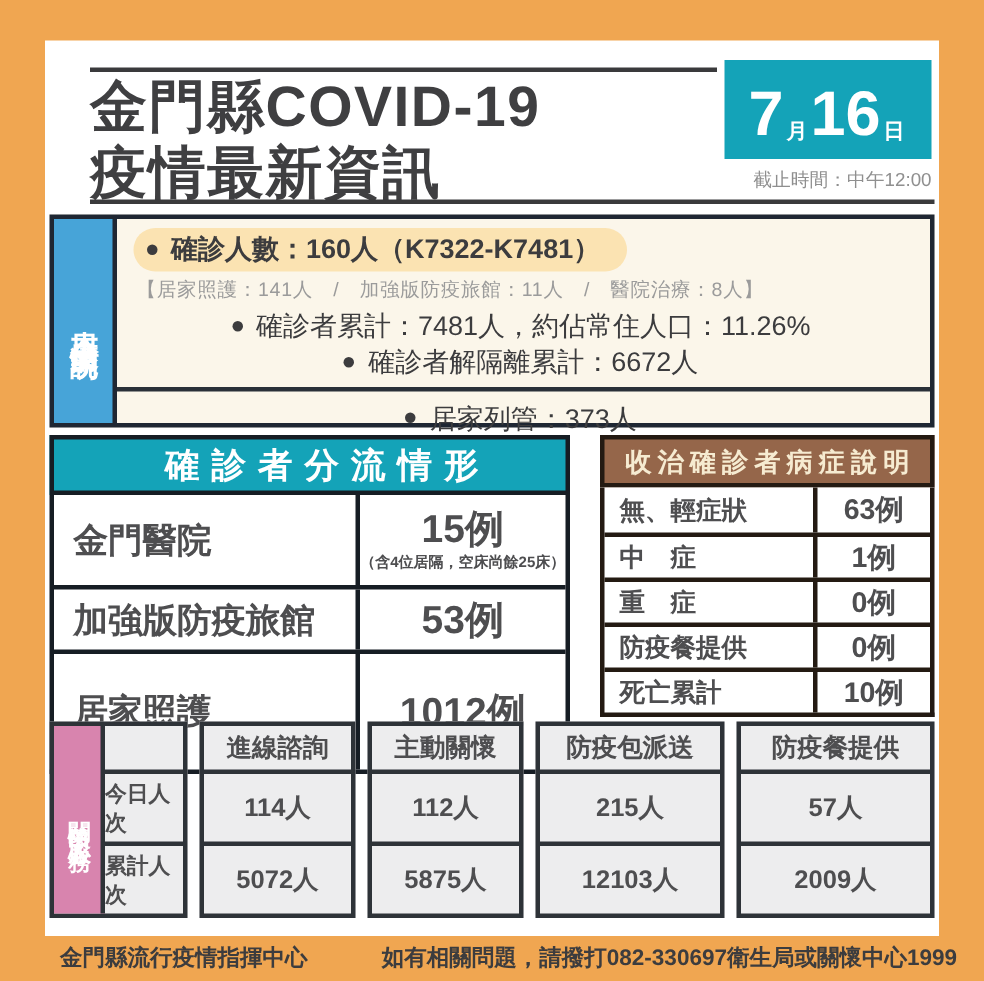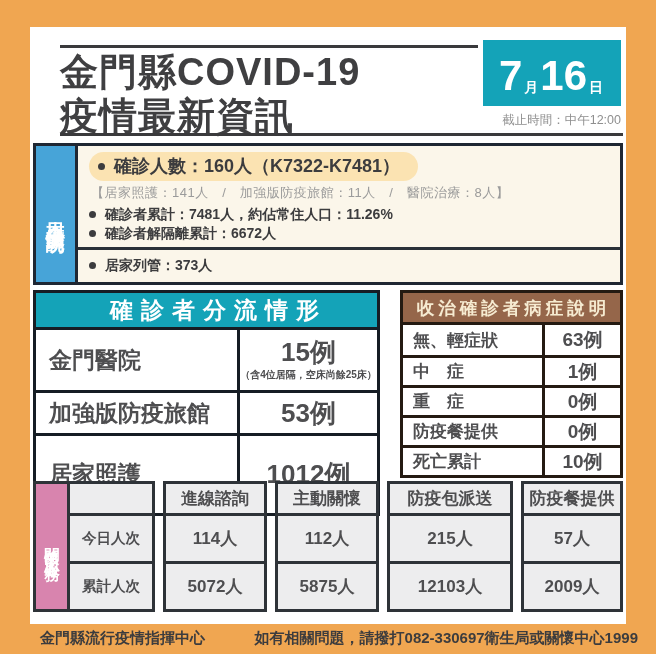--- a/index.html
+++ b/index.html
@@ -24,21 +24,21 @@
   .datebox .unit { font-size:14px; font-weight:bold; line-height:1; padding:0 2px 3px 2px; }
   .cutoff { position:absolute; left:443px; top:85px; width:148px; text-align:right; font-size:12.5px; color:#8f8f8f; }
 
   .infobox { position:absolute; left:3px; top:116px; width:590px; height:142px; border:3px solid #1f2733; display:flex; background:#fbf6ea; }
   .infostrip { width:42px; background:#47a4d8; border-right:3px solid #1f2733; color:#fff; display:flex; align-items:center; justify-content:center; }
   .vtext { writing-mode:vertical-rl; text-orientation:upright; font-weight:bold; }
   .infostrip .vtext { font-size:19px; letter-spacing:3px; }
   .infocontent { flex:1; padding:6px 14px 0 11px; }
   .iline { display:flex; align-items:center; }
   .dot { width:7px; height:7px; border-radius:50%; background:#3c3c3e; margin-right:9px; flex:none; }
-  .bold-line { font-size:14px; font-weight:bold; color:#3c3c3e; line-height:1.35; }
+  .bold-line { font-size:18px; font-weight:normal; color:#3c3c3e; line-height:1.35;justify-content:center; }
   .pill { background:#fbe3b2; border-radius:15px; padding:2px 18px 3px 9px; display:inline-flex; align-items:center; font-weight:bold; font-size:18px; }
   .gray-line { font-size:13px; color:#9b9b9b; padding:3px 0 3px 2px; letter-spacing:0.5px; }
   .info-sep { border-top:3px solid #2a3038; margin:4px -14px 0 -11px; padding:6px 14px 0 11px; }
 
   .midrow { position:absolute; left:3px; top:263px; width:590px; display:flex; gap:20px; }
   .triage { width:347px; }
   .t-header { height:40px; background:#14a3b8; border:3px solid #161d24; color:#fff; font-weight:bold; font-size:23px; letter-spacing:8px; padding-left:24px; display:flex; align-items:center; justify-content:center; }
   .t-body { border:3px solid #161d24; border-top:none; height:186px; display:grid; grid-template-rows:60px 43px 1fr; background:#fff; }
   .t-row { display:grid; grid-template-columns:201px 1fr; border-top:3px solid #161d24; }
   .t-row:first-child { border-top:none; }
@@ -49,21 +49,21 @@
 
   .symp { flex:1; }
   .s-header { height:35px; background:#95664a; border:3px solid #241a12; color:#f6ebd1; font-weight:bold; font-size:17.5px; letter-spacing:4px; padding-left:4px; display:flex; align-items:center; justify-content:center; }
   .s-body { border:3px solid #241a12; border-top:none; height:153px; display:grid; grid-template-rows:repeat(5,1fr); background:#fff; }
   .s-row { display:grid; grid-template-columns:139px 1fr; border-top:3px solid #241a12; }
   .s-row:first-child { border-top:none; }
   .s-label { display:flex; align-items:center; padding-left:10px; font-size:17px; font-weight:bold; color:#4e4e50; }
   .s-val { border-left:3px solid #241a12; display:flex; align-items:center; justify-content:center; font-size:19px; font-weight:bold; color:#4e4e50; }
 
   .careband { position:absolute; left:3px; top:454px; width:590px; height:131px; display:flex; gap:8px; }
-  .care-first { width:122px; border:3px solid #2e3338; display:flex; background:#ededee; }
+  .care-first { width:92px; border:3px solid #2e3338; display:flex; background:#ededee; }
   .care-pink { width:34px; background:#d884ae; border-right:3px solid #2e3338; color:#fff; display:flex; align-items:center; justify-content:center; }
   .care-pink .vtext { font-size:15px; letter-spacing:4px; }
   .care-labels { flex:1; display:grid; grid-template-rows:29px 48px 1fr; }
   .care-labels > div { display:flex; align-items:center; justify-content:center; border-top:3px solid #2e3338; font-size:14.5px; font-weight:bold; color:#4e4e50; }
   .care-labels > div:first-child { border-top:none; }
   .care-col { border:3px solid #2e3338; background:#ededee; display:grid; grid-template-rows:29px 48px 1fr; }
   .care-col > div { display:flex; align-items:center; justify-content:center; border-top:3px solid #2e3338; font-weight:bold; color:#4e4e50; }
   .care-col > div:first-child { border-top:none; }
   .care-head { font-size:17px; }
   .care-num { font-size:17px; }

